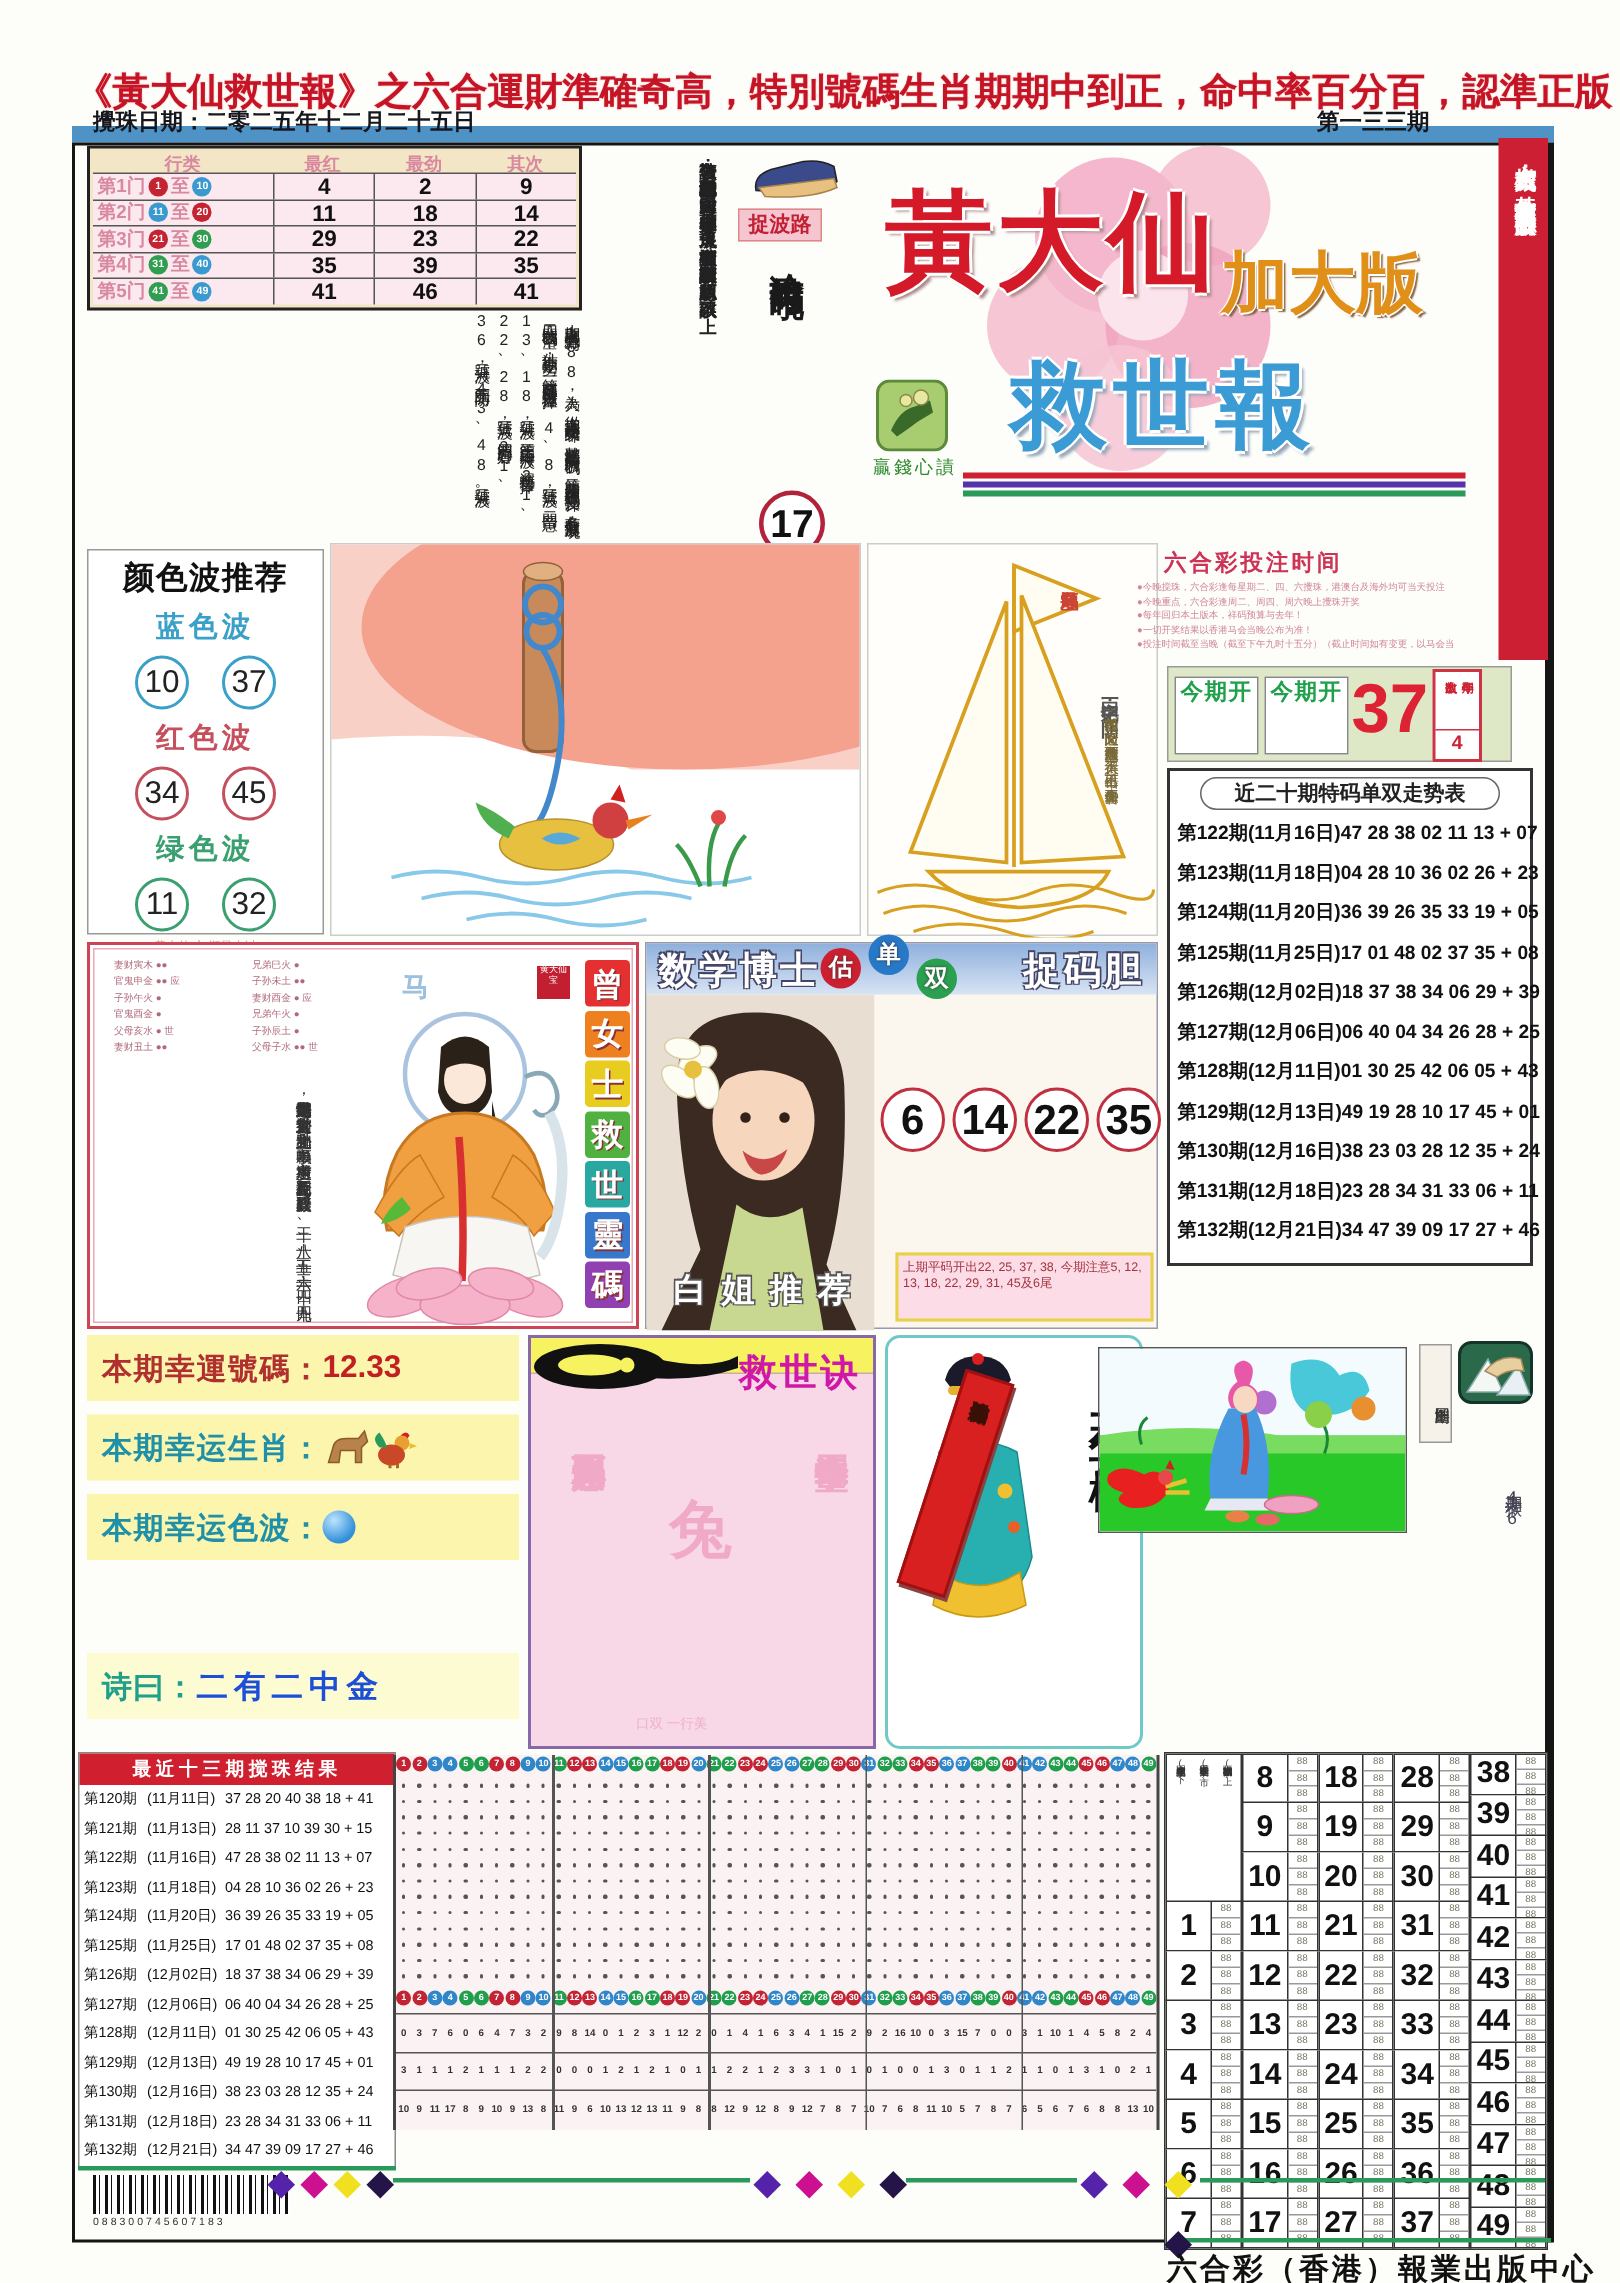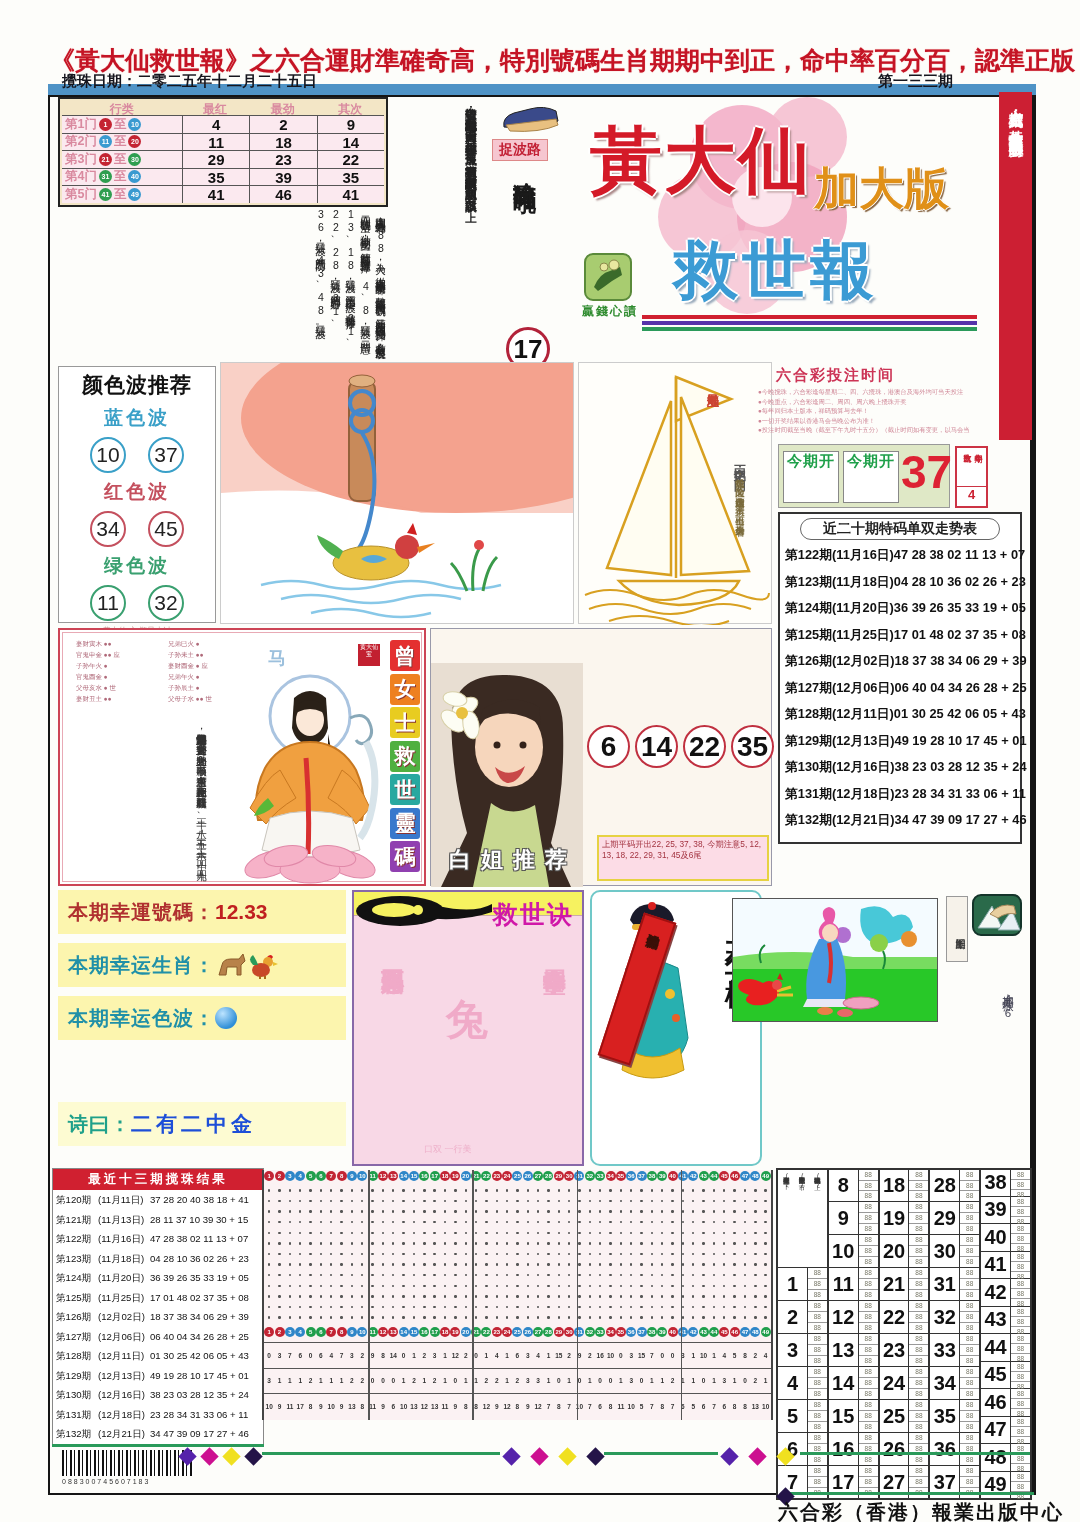--- a/index.html
+++ b/index.html
@@ -27,21 +27,21 @@
 #cold-tag{left:10px;top:40px;background:#f6c6d0;color:#c22035;font-weight:bold;font-size:14px;padding:1px 6px;border:1px solid #d88}
 #cold-title{left:28px;top:64px;height:158px;font-size:23px;font-weight:bold;color:#1a1a1a;letter-spacing:2px}
 .cold-num{left:24px;width:44px;height:44px;border:3px solid #b2223a;border-radius:50%;font-size:26px;font-weight:bold;color:#111;display:flex;align-items:center;justify-content:center;background:#fff}
 
 #masthead{left:582px;top:97px;width:410px;height:262px;overflow:hidden}
 #mh-red{left:8px;top:16px;font-size:72px;font-weight:900;color:#d41a28;letter-spacing:2px;text-shadow:2px 0 0 #fff,-2px 0 0 #fff,0 2px 0 #fff,0 -2px 0 #fff,3px 3px 2px #a88}
 #mh-gold{left:232px;top:62px;font-size:45px;font-weight:900;color:#e09018;text-shadow:1px 0 0 #fff,-1px 0 0 #fff,0 1px 0 #fff,2px 2px 1px #864}
 #mh-blue{left:92px;top:130px;font-size:64px;font-weight:900;color:#3b9bd4;letter-spacing:4px;text-shadow:2px 0 0 #fff,-2px 0 0 #fff,0 2px 0 #fff,0 -2px 0 #fff,3px 3px 2px #9ab}
 #mh-lines{left:60px;top:218px;width:335px}
 #mh-lines div{height:4px;margin-bottom:2px}
-#seal-cap{left:0px;top:206px;font-size:12px;font-weight:bold;color:#2e8b2e;letter-spacing:2px}
+#seal-cap{left:0px;top:206px;font-size:12px;font-weight:normal;color:#2e8b2e;letter-spacing:2px}
 
 #right-strip{left:999px;top:92px;width:33px;height:348px;background:#cc1f33;display:flex;justify-content:center;padding-top:6px}
 #right-strip span{writing-mode:vertical-rl;text-orientation:upright;color:#fff;font-weight:bold;font-size:14.5px;letter-spacing:1px}
 
 #wave-box{left:58px;top:366px;width:158px;height:257px;border:1px solid #999;background:#fff;text-align:center}
 #wave-title{font-size:21px;font-weight:900;color:#111;margin-top:4px;letter-spacing:1px}
 .wave-group{margin-top:6px}
 .wave-label{font-size:19px;font-weight:bold;letter-spacing:3px}
 .wave-nums{display:flex;justify-content:center;gap:22px;margin-top:6px}
 .wave-num{width:36px;height:36px;border:2px solid;border-radius:50%;font-size:21px;color:#222;display:inline-flex;align-items:center;justify-content:center}
@@ -49,21 +49,21 @@
 
 #duck-art{left:220px;top:362px;width:354px;height:262px;border:1px solid #ccc;background:#fff}
 #sail-art{left:578px;top:362px;width:194px;height:262px;border:1px solid #ccc;background:#fffefa}
 #sail-flag{left:98px;top:22px;width:44px;height:66px;font-size:12px;font-weight:bold;color:#c43}
 #sail-verse{left:58px;top:96px;width:110px;height:160px;font-size:9.5px;line-height:14px;color:#7a6a3a}
 #sail-verse b{font-size:12px;color:#555}
 
 #bet-box{left:758px;top:364px;width:212px;height:76px}
 #bet-title{font-size:15px;font-weight:bold;color:#cc3355;letter-spacing:2px;margin:2px 0 2px 18px}
 .bet-line{font-size:6.3px;color:#d08898;line-height:9.5px;white-space:nowrap;overflow:hidden}
-#open-box{left:778px;top:444px;width:172px;height:64px;background:#dfe8c6;border:1px solid #999}
+#open-box{left:778px;top:444px;width:230px;height:64px;background:#dfe8c6;border:1px solid #999}
 .open-cell{top:6px;width:56px;height:52px;background:#fff;border:1px solid #888;text-align:center}
 .open-cell b{color:#1fa04a;font-size:15px;letter-spacing:1px}
 #open-special{left:122px;top:0px;font-size:46px;font-weight:900;color:#dd2233}
 #open-side{left:176px;top:1px;width:33px;height:62px;border:2px solid #cc3344;background:#fff}
 .side-v{writing-mode:vertical-rl;text-orientation:upright;font-size:8px;color:#cc2233;font-weight:bold}
 #open-side-val{border-top:1px solid #cc3344;color:#cc2233;font-weight:bold;font-size:13px;text-align:center}
 
 #recent20-box{left:778px;top:512px;width:244px;height:332px;border:2px solid #333;background:#fff}
 #recent20-title{margin:4px auto 2px;width:200px;text-align:center;border:1.5px solid #666;border-radius:12px;font-size:14px;font-weight:bold;color:#222;padding:1px 0}
 .r20-row{display:flex;font-size:12.8px;font-weight:bold;color:#111;line-height:26.5px;padding-left:5px;white-space:nowrap}
@@ -464,20 +464,29 @@
       <div class="zt-block" style="background: rgb(238, 128, 32);">女</div>
       <div class="zt-block" style="background: rgb(232, 204, 32);">士</div>
       <div class="zt-block" style="background: rgb(80, 176, 64);">救</div>
       <div class="zt-block" style="background: rgb(40, 168, 160);">世</div>
       <div class="zt-block" style="background: rgb(56, 120, 204);">靈</div>
       <div class="zt-block" style="background: rgb(144, 64, 176);">碼</div>
     </div>
 </div>
 
 <div id="math-box" class="abs">
+  <div id="math-head">
+    <span class="math-title" style="margin-left:8px">数学博士</span>
+    <span id="badge-slot" style="position: relative; width: 96px; height: 34px; display: inline-block;">
+        <span class="badge" style="background: rgb(204, 32, 48); left: 0px; top: 3px;">估</span>
+        <span class="badge" style="background: rgb(40, 120, 200); left: 32px; top: -6px;">单</span>
+        <span class="badge" style="background: rgb(42, 160, 80); left: 64px; top: 10px;">双</span>
+      </span>
+    <span class="math-title" style="position:absolute;right:8px">捉码胆</span>
+  </div>
   <svg class="abs" style="left:0;top:34px" width="152" height="224" viewBox="0 0 152 224">
     <rect width="152" height="224" fill="#e8ded2"></rect>
     <path d="M20 60 Q20 10 76 12 Q132 14 132 66 Q134 130 120 180 L140 224 L10 224 L36 170 Q22 120 20 60 Z" fill="#3a2a22"></path>
     <ellipse cx="78" cy="84" rx="34" ry="40" fill="#f6d6bc"></ellipse>
     <path d="M48 60 Q76 40 110 62 L108 44 Q80 28 52 46 Z" fill="#3a2a22"></path>
     <circle cx="66" cy="82" r="3.5" fill="#33221a"></circle>
       <circle cx="92" cy="82" r="3.5" fill="#33221a"></circle>
     <path d="M64 104 Q78 116 94 103 Q88 120 76 120 Q68 118 64 104 Z" fill="#c84848"></path>
     <path d="M60 140 Q80 156 104 142 L118 224 L42 224 Z" fill="#c8d890"></path>
     <g fill="#fdfdf4" stroke="#d8d0a8">

